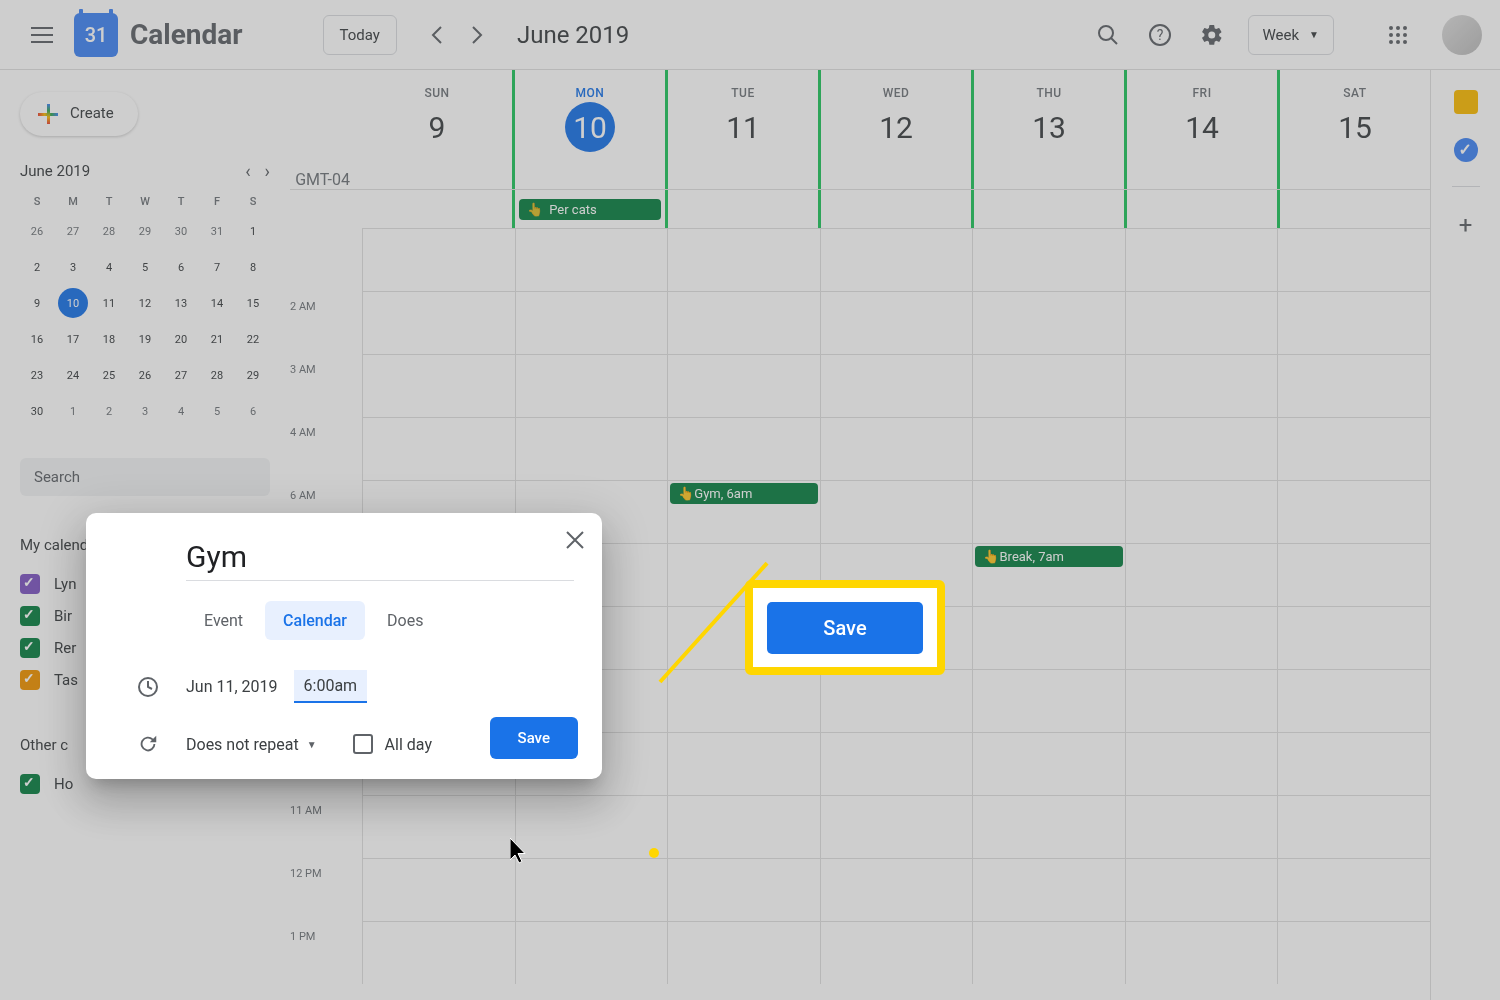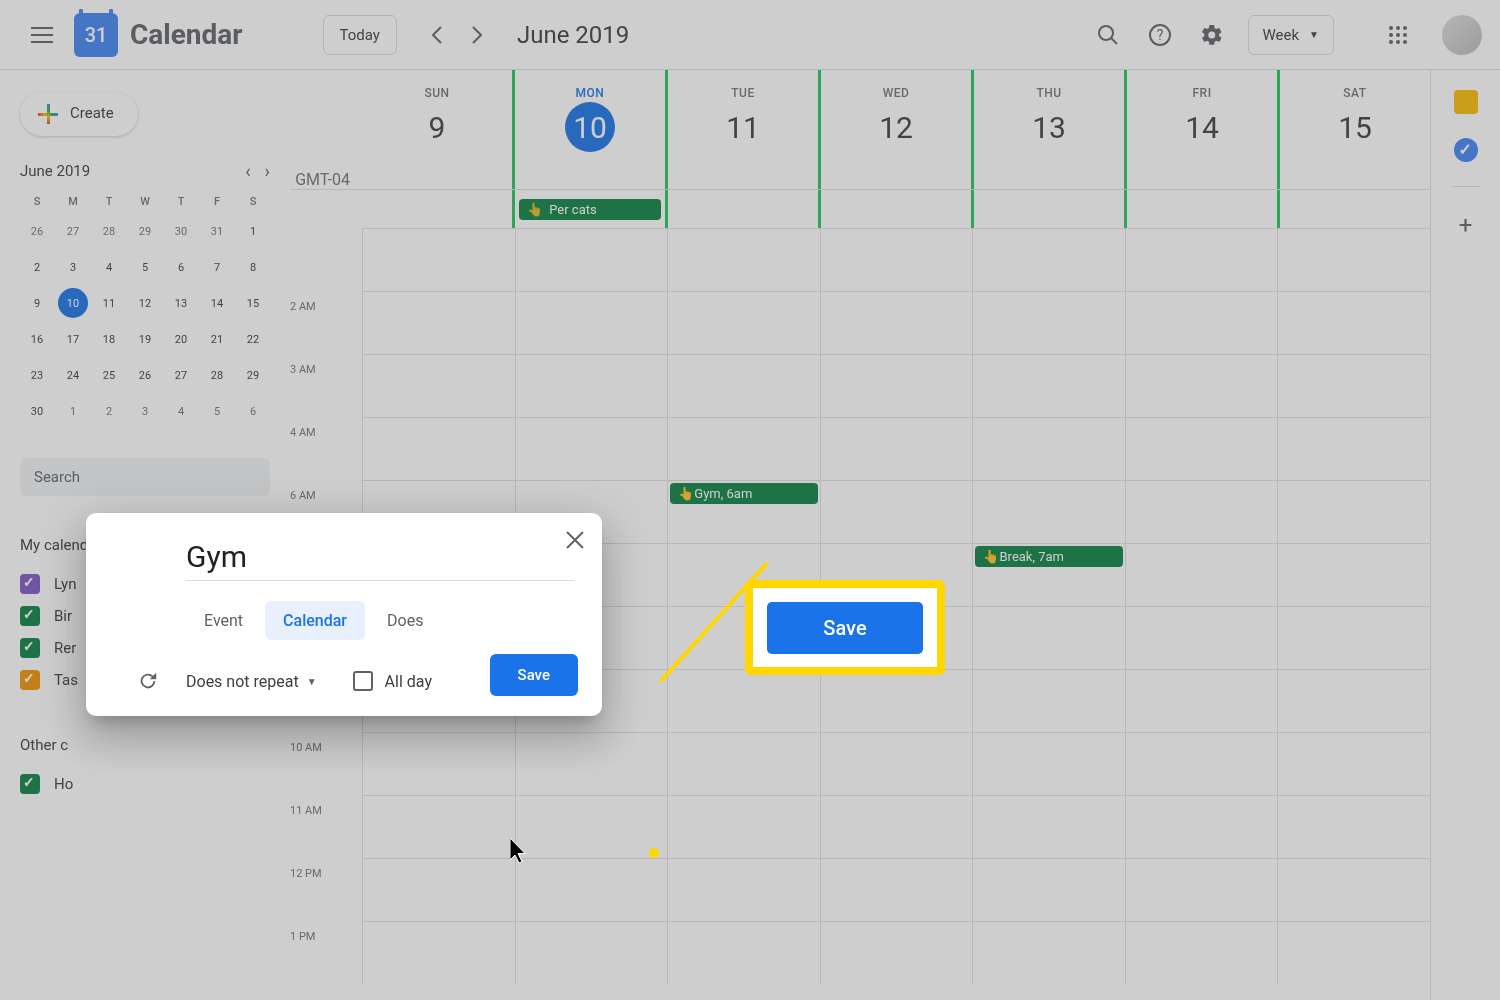--- a/index.html
+++ b/index.html
@@ -450,20 +450,30 @@
       </svg>
   </div>
   <input class="dialog-title-input" value="Gym" style="">
   <div class="dialog-tabs">
     <div class="dialog-tab">Event</div>
     <div class="dialog-tab active">Calendar</div>
     <div class="dialog-tab">Does</div>
   </div>
   <div class="dialog-row">
     <div class="dialog-row-icon">
+      <svg width="22" height="22">
+          <circle cx="11" cy="11" r="9" stroke="#5f6368" stroke-width="2" fill="none"></circle>
+          <path d="M11 5v6l4 2" stroke="#5f6368" stroke-width="2" fill="none"></path>
+        </svg>
+    </div>
+    <span class="date-val">Jun 11, 2019</span>
+    <span class="time-val">6:00am</span>
+  </div>
+  <div class="dialog-row">
+    <div class="dialog-row-icon">
       <svg width="22" height="22" viewBox="0 0 24 24">
           <path fill="#5f6368" d="M17.65 6.35A8 8 0 1 0 20 12h-2a6 6 0 1 1-1.76-4.24L14 10h7V3z"></path>
         </svg>
     </div>
     <div class="repeat-val">
       <span>Does not repeat</span>
         <span>▼</span>
     </div>
     <div class="allday-check"></div>
     <span class="allday-label">All day</span>

